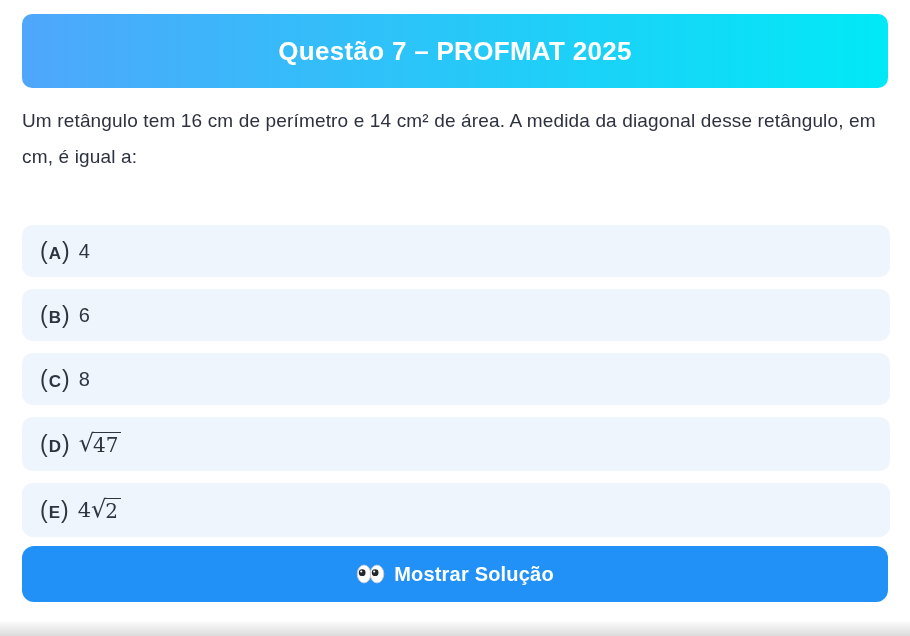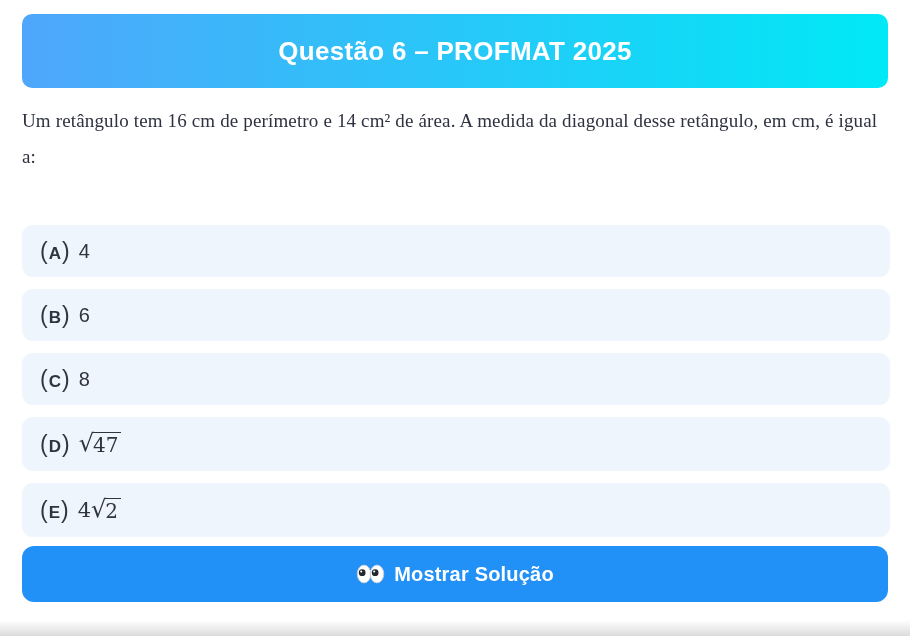--- a/index.html
+++ b/index.html
@@ -21,21 +21,20 @@
   .header h1{
     margin:0;color:#ffffff;
     font-size:26px;font-weight:800;letter-spacing:.3px;
   }
   .question{
     position:absolute;left:22px;top:103px;width:864px;
     margin:0;
     font-size:19px;line-height:36px;font-weight:500;
     color:var(--text,#2E3240);
     letter-spacing:.15px;
-    font-family:Liberation Serif, serif;
   }
   .options{
     position:absolute;left:22px;top:225px;width:868px;
     display:flex;flex-direction:column;gap:12px;
   }
   .option{
     background:var(--option_bg,#EFF5FC);
     border-radius:11px;
     height:52px;
     display:flex;align-items:center;
@@ -82,21 +81,21 @@
     background:linear-gradient(to bottom,rgba(255,255,255,0),rgba(0,0,0,.14));
     pointer-events:none;
   }
 </style>
 </head>
 <body>
 
 <div class="page">
 
   <div class="header">
-    <h1>Questão 6 – PROFMAT 2025</h1>
+    <h1>Questão 7 – PROFMAT 2025</h1>
   </div>
 
   <p class="question">Um retângulo tem 16 cm de perímetro e 14 cm² de área. A medida da diagonal desse retângulo, em cm, é igual a:</p>
 
   <div class="options">
 
     <div class="option">
       <span class="opt-label">
           <span class="paren">(</span>
           <span class="letter">A</span>

